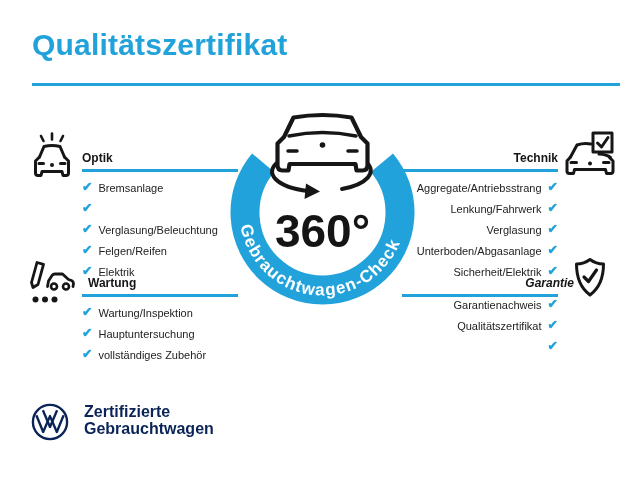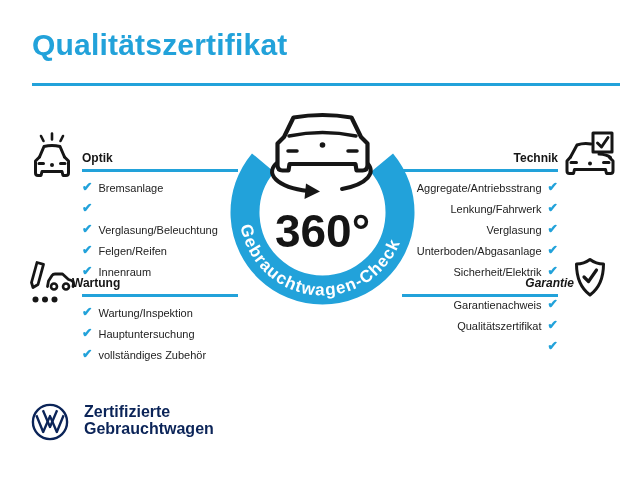--- a/index.html
+++ b/index.html
@@ -56,37 +56,37 @@
   <div class="item">
       <span class="chk">✔</span>
       <span>Verglasung/Beleuchtung</span>
     </div>
   <div class="item">
       <span class="chk">✔</span>
       <span>Felgen/Reifen</span>
     </div>
   <div class="item">
       <span class="chk">✔</span>
-      <span>Innenraum</span>
+      <span>Elektrik</span>
     </div>
 </div>
 
 <div class="abs" style="left:26px;top:258px;">
   <svg width="50" height="50" viewBox="0 0 50 50">
     <path class="ink" stroke-width="2.8" d="M11 4.5 L17.5 6.3 L12 26.5 L7 29.5 L5.5 24.5 Z"></path>
     <path class="ink" stroke-width="2.8" d="M21.5 28.5 L22.5 23 L26 17.5 Q27 16 29 16 L36.5 16 L42.5 21.5 L45.5 22.5 Q47.5 23.5 47.5 25.5 L47 28.5"></path>
     <circle class="ink" stroke-width="2.6" cx="28" cy="28.5" r="3"></circle>
     <circle class="ink" stroke-width="2.6" cx="40" cy="28.5" r="3"></circle>
     <circle cx="9.5" cy="41.5" r="3" fill="#161616"></circle>
     <circle cx="19" cy="41.5" r="3" fill="#161616"></circle>
     <circle cx="28.5" cy="41.5" r="3" fill="#161616"></circle>
   </svg>
 </div>
 
-<div class="abs sec-header" style="left:72px;top:277px;">Wartung</div>
+<div class="abs sec-header" style="left:88px;top:277px;">Wartung</div>
 <div class="abs sec-rule" style="left:82px;top:294px;width:156px;"></div>
 <div class="abs items items-left" style="left:82px;top:302px;">
   <div class="item">
       <span class="chk">✔</span>
       <span>Wartung/Inspektion</span>
     </div>
   <div class="item">
       <span class="chk">✔</span>
       <span>Hauptuntersuchung</span>
     </div>

